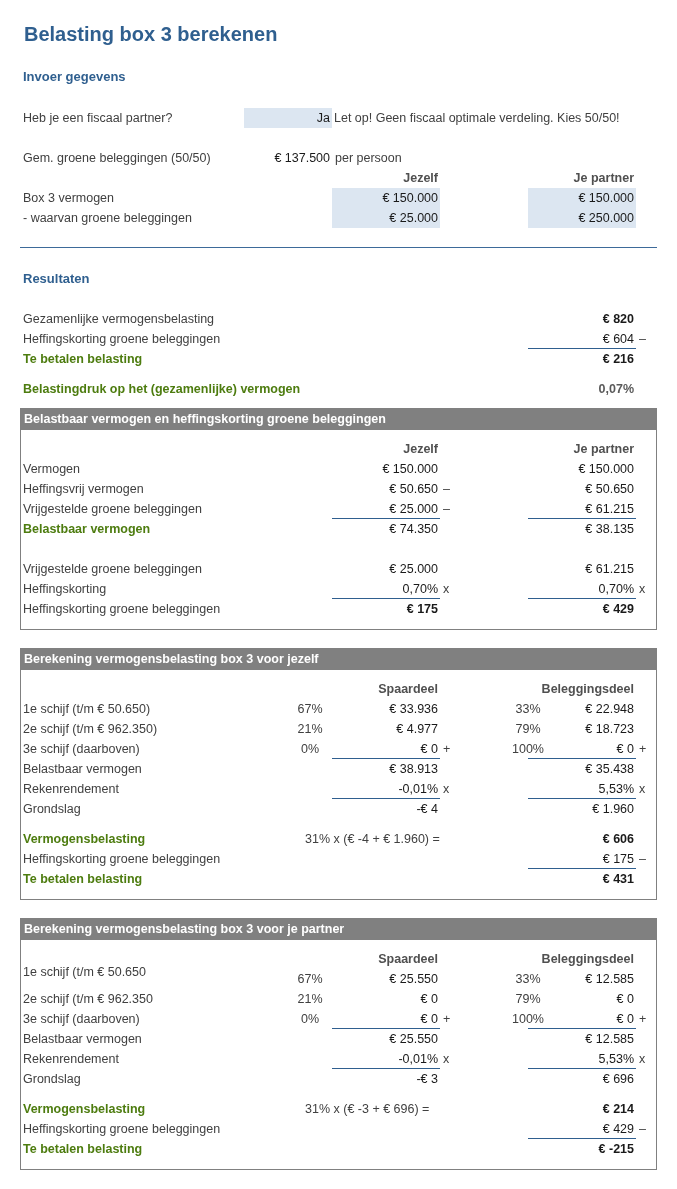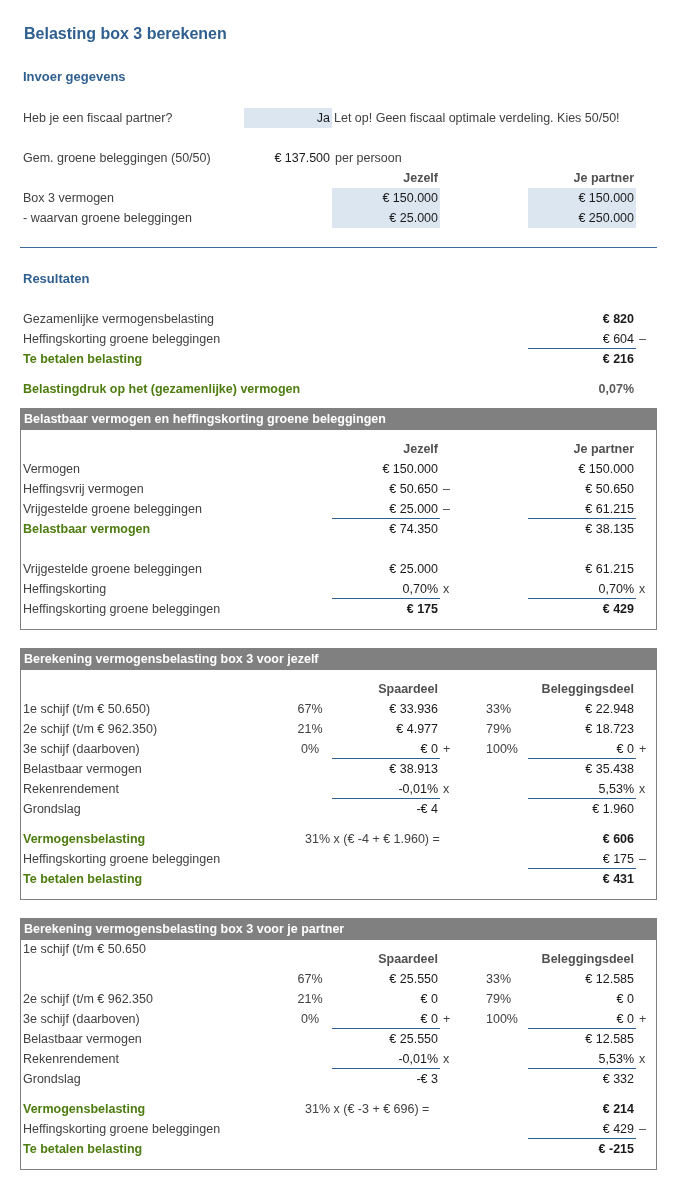--- a/index.html
+++ b/index.html
@@ -2,31 +2,31 @@
 <html><head>
 <meta charset="utf-8">
 <style>
   html, body { margin: 0; padding: 0; background: #ffffff; }
   body {
     width: 677px; height: 1189px; position: relative; overflow: hidden;
     font-family: "Liberation Sans", "DejaVu Sans", sans-serif;
     font-size: 12.5px; color: #404040;
   }
   .abs { position: absolute; white-space: nowrap; line-height: 20px; height: 20px; }
-  .title { left: 24px; top: 24px; font-size: 16px; font-weight: bold; color: #2f5f8f; line-height: 20px; }
+  .title { left: 24px; top: 24px; font-size: 20px; font-weight: bold; color: #2f5f8f; line-height: 20px; }
   .h2 { font-size: 13px; font-weight: bold; color: #2f5f8f; }
   .lbl { left: 23px; }
   .bold { font-weight: bold; color: #4d7c0f; }
   .hdr { font-weight: bold; color: #505050; text-align: right; }
   .val { text-align: right; color: #1a1a1a; }
   .muted { color: #606060; }
   .r1 { left: 332px; width: 106px; }
   .r2 { left: 528px; width: 106px; }
   .p1 { left: 290px; width: 40px; text-align: center; }
-  .p2 { left: 486px; width: 40px; text-align: left; }
+  .p2 { left: 508px; width: 40px; text-align: center; }
   .op1 { left: 443px; }
   .op2 { left: 639px; }
   .input-cell { position: absolute; background: #dce6f1; }
   .uline { position: absolute; height: 1px; background: #2f5f8f; }
   .sep-blue { position: absolute; left: 20px; width: 637px; height: 1px; background: #3d6a99; }
   .box { position: absolute; left: 20px; width: 635px; border: 1px solid #808080; }
   .box-hdr { position: absolute; left: 0; top: 0; right: 0; height: 21px; background: #808080;
              color: #ffffff; font-weight: bold; font-size: 12.5px; line-height: 21px; padding-left: 3px; }
 </style>
 </head>
@@ -174,21 +174,21 @@
 
 <div class="abs lbl bold" style="top:869px">Te betalen belasting</div>
 <div class="abs val bold r2" style="top:869px">€ 431</div>
 
 <div class="box" style="top:918px;height:250px">
   <div class="box-hdr">Berekening vermogensbelasting box 3 voor je partner</div>
 </div>
 <div class="abs hdr r1" style="top:949px">Spaardeel</div>
 <div class="abs hdr r2" style="top:949px">Beleggingsdeel</div>
 
-<div class="abs lbl" style="top:939px">1e schijf (t/m € 50.650</div>
+<div class="abs lbl" style="top:962px">1e schijf (t/m € 50.650</div>
 <div class="abs p1" style="top:969px">67%</div>
 <div class="abs val r1" style="top:969px">€ 25.550</div>
 <div class="abs p2" style="top:969px">33%</div>
 <div class="abs val r2" style="top:969px">€ 12.585</div>
 
 <div class="abs lbl" style="top:989px">2e schijf (t/m € 962.350</div>
 <div class="abs p1" style="top:989px">21%</div>
 <div class="abs val r1" style="top:989px">€ 0</div>
 <div class="abs p2" style="top:989px">79%</div>
 <div class="abs val r2" style="top:989px">€ 0</div>
@@ -210,21 +210,21 @@
 <div class="abs lbl" style="top:1049px">Rekenrendement</div>
 <div class="abs val r1" style="top:1049px">-0,01%</div>
 <div class="abs op1" style="top:1049px">x</div>
 <div class="abs val r2" style="top:1049px">5,53%</div>
 <div class="abs op2" style="top:1049px">x</div>
 <div class="uline" style="left:332px;top:1068px;width:108px"></div>
 <div class="uline" style="left:528px;top:1068px;width:108px"></div>
 
 <div class="abs lbl" style="top:1069px">Grondslag</div>
 <div class="abs val r1" style="top:1069px">-€ 3</div>
-<div class="abs val r2" style="top:1069px">€ 332</div>
+<div class="abs val r2" style="top:1069px">€ 696</div>
 
 <div class="abs lbl bold" style="top:1099px">Vermogensbelasting</div>
 <div class="abs" style="left:305px;top:1099px">31%  x (€ -3 + € 696) =</div>
 <div class="abs val bold r2" style="top:1099px">€ 214</div>
 
 <div class="abs lbl" style="top:1119px">Heffingskorting groene beleggingen</div>
 <div class="abs val r2" style="top:1119px">€ 429</div>
 <div class="abs op2" style="top:1119px">–</div>
 <div class="uline" style="left:528px;top:1138px;width:108px"></div>
 

